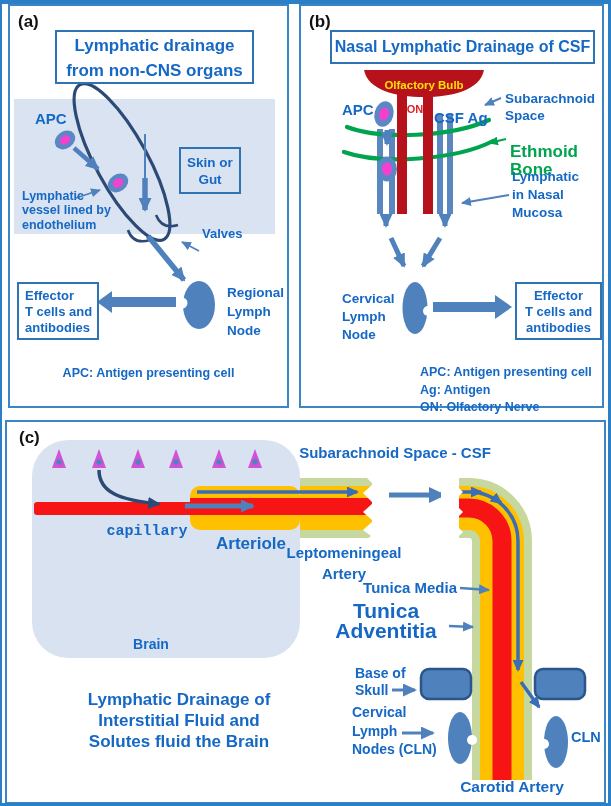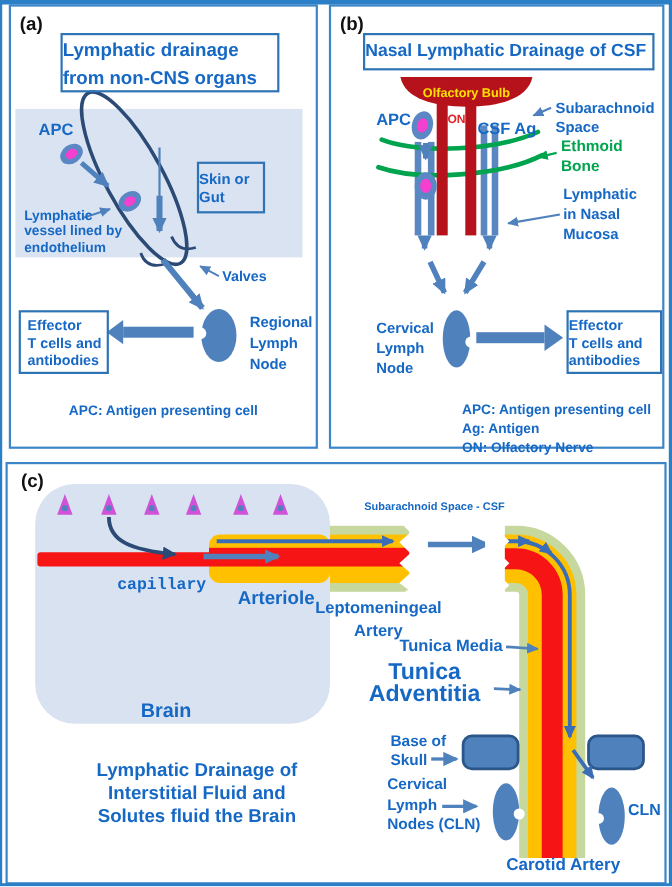--- a/index.html
+++ b/index.html
@@ -12,21 +12,21 @@
   #panelA{left:8px;top:4px;width:281px;height:404px;}
   #panelB{left:299px;top:4px;width:305px;height:404px;}
   #panelC{left:5px;top:420px;width:601px;height:384px;}
   .tag{position:absolute;font-weight:bold;color:#111;font-size:17px;}
   .lbl{position:absolute;color:#1668c5;font-weight:bold;line-height:1.15;}
   .ital{}
   .green{color:#00a44e;}
   .red{color:#e32227;}
   .yellow{color:#ffe000;}
   .boxed{position:absolute;box-sizing:border-box;border:2px solid #2e74b5;color:#1668c5;
-         font-weight:bold;text-align:left;}
+         font-weight:bold;text-align:center;}
   svg{position:absolute;left:0;top:0;}
   .shaded{position:absolute;background:#dae3f1;}
   .ctr{text-align:center;}
   .rt{text-align:right;}
 </style>
 </head>
 <body>
 
 <div class="page">
   <div class="frame"></div>
@@ -82,21 +82,21 @@
     <div class="lbl" style="left:25px;top:104px;font-size:15px;">APC</div>
     <div class="boxed" style="left:169px;top:141px;width:62px;height:47px;font-size:13.5px;line-height:17px;padding-top:5px;border-width:2px;">
       <div>Skin or</div>
       <div>Gut</div>
     </div>
     <div class="lbl" style="left:12px;top:183px;font-size:12.5px;">
       <div>Lymphatic</div>
       <div>vessel lined by</div>
       <div>endothelium</div>
     </div>
-    <div class="lbl" style="left:192px;top:238px;font-size:13px;">Valves</div>
+    <div class="lbl" style="left:192px;top:221px;font-size:13px;">Valves</div>
     <div class="boxed" style="left:7px;top:276px;width:82px;height:58px;font-size:13px;line-height:16px;padding:4px 0 0 6px;text-align:left;">
       <div>Effector</div>
       <div>T cells and</div>
       <div>antibodies</div>
     </div>
     <div class="lbl" style="left:217px;top:277px;font-size:13.5px;line-height:19px;">
       <div>Regional</div>
       <div>Lymph</div>
       <div>Node</div>
     </div>
@@ -159,21 +159,21 @@
     <div class="tag" style="left:8px;top:6px;">(b)</div>
     <div class="boxed" style="left:29px;top:24px;width:265px;height:34px;font-size:16px;line-height:30px;">Nasal Lymphatic Drainage of CSF</div>
     <div class="lbl yellow ctr" style="left:63px;top:73px;width:120px;font-size:11.5px;">Olfactory Bulb</div>
     <div class="lbl red ctr" style="left:103px;top:97px;width:22px;font-size:11px;">ON</div>
     <div class="lbl" style="left:41px;top:95px;font-size:15px;">APC</div>
     <div class="lbl" style="left:133px;top:103px;font-size:15px;">CSF Ag</div>
     <div class="lbl" style="left:204px;top:84px;font-size:13.5px;line-height:17px;">
       <div>Subarachnoid</div>
       <div>Space</div>
     </div>
-    <div class="lbl green" style="left:209px;top:117px;font-size:14px;line-height:18px;">
+    <div class="lbl green" style="left:209px;top:137px;font-size:17px;line-height:18px;">
       <div>Ethmoid</div>
       <div>Bone</div>
     </div>
     <div class="lbl" style="left:211px;top:162px;font-size:13.5px;line-height:18px;">
       <div>Lymphatic</div>
       <div>in Nasal</div>
       <div>Mucosa</div>
     </div>
     <div class="lbl" style="left:41px;top:284px;font-size:13.5px;line-height:18px;">
       <div>Cervical</div>
@@ -276,37 +276,37 @@
       <circle cx="537" cy="322" r="5" fill="#ffffff"></circle>
       <line x1="514" y1="260" x2="532" y2="285" stroke="#3a6db5" stroke-width="3.5" marker-end="url(#ahBlueC)"></line>
 
       <line x1="453" y1="166" x2="482" y2="168" stroke="#4f81bd" stroke-width="2.5" marker-end="url(#ahSmC)"></line>
       <line x1="442" y1="204" x2="466" y2="205" stroke="#4f81bd" stroke-width="2.5" marker-end="url(#ahSmC)"></line>
       <line x1="385" y1="268" x2="408" y2="268" stroke="#4f81bd" stroke-width="3" marker-end="url(#ahMedC)"></line>
       <line x1="395" y1="311" x2="426" y2="311" stroke="#4f81bd" stroke-width="3" marker-end="url(#ahMedC)"></line>
     </svg>
 
     <div class="tag" style="left:12px;top:6px;">(c)</div>
-    <div class="lbl ctr" style="left:280px;top:34px;width:216px;font-size:10px;">Subarachnoid Space - CSF</div>
+    <div class="lbl ctr" style="left:280px;top:22px;width:216px;font-size:15px;">Subarachnoid Space - CSF</div>
     <div class="lbl ctr" style="left:95px;top:101px;width:90px;font-size:15px;font-family:Liberation Mono, monospace;">capillary</div>
     <div class="lbl ctr" style="left:198px;top:112px;width:92px;font-size:17px;">Arteriole</div>
     <div class="lbl ctr" style="left:277px;top:120px;width:120px;font-size:15px;line-height:21px;">
       <div>Leptomeningeal</div>
       <div>Artery</div>
     </div>
     <div class="lbl rt" style="left:330px;top:157px;width:120px;font-size:15px;">Tunica Media</div>
     <div class="lbl ctr" style="left:320px;top:179px;width:118px;font-size:21px;line-height:20px;">
       <div>Tunica</div>
       <div>Adventitia</div>
     </div>
     <div class="lbl" style="left:348px;top:243px;font-size:14px;line-height:17px;">
       <div>Base of</div>
       <div>Skull</div>
     </div>
-    <div class="lbl ctr" style="left:99px;top:214px;width:90px;font-size:18px;">Brain</div>
+    <div class="lbl ctr" style="left:99px;top:214px;width:90px;font-size:14px;">Brain</div>
     <div class="lbl" style="left:345px;top:281px;font-size:14px;line-height:18.5px;">
       <div>Cervical</div>
       <div>Lymph</div>
       <div>Nodes (CLN)</div>
     </div>
     <div class="lbl" style="left:564px;top:307px;font-size:14.5px;">CLN</div>
     <div class="lbl ctr" style="left:440px;top:356px;width:130px;font-size:15.5px;">Carotid Artery</div>
     <div class="lbl ctr" style="left:60px;top:267px;width:224px;font-size:17px;line-height:21px;">
       <div>Lymphatic Drainage of</div>
       <div>Interstitial Fluid and</div>

